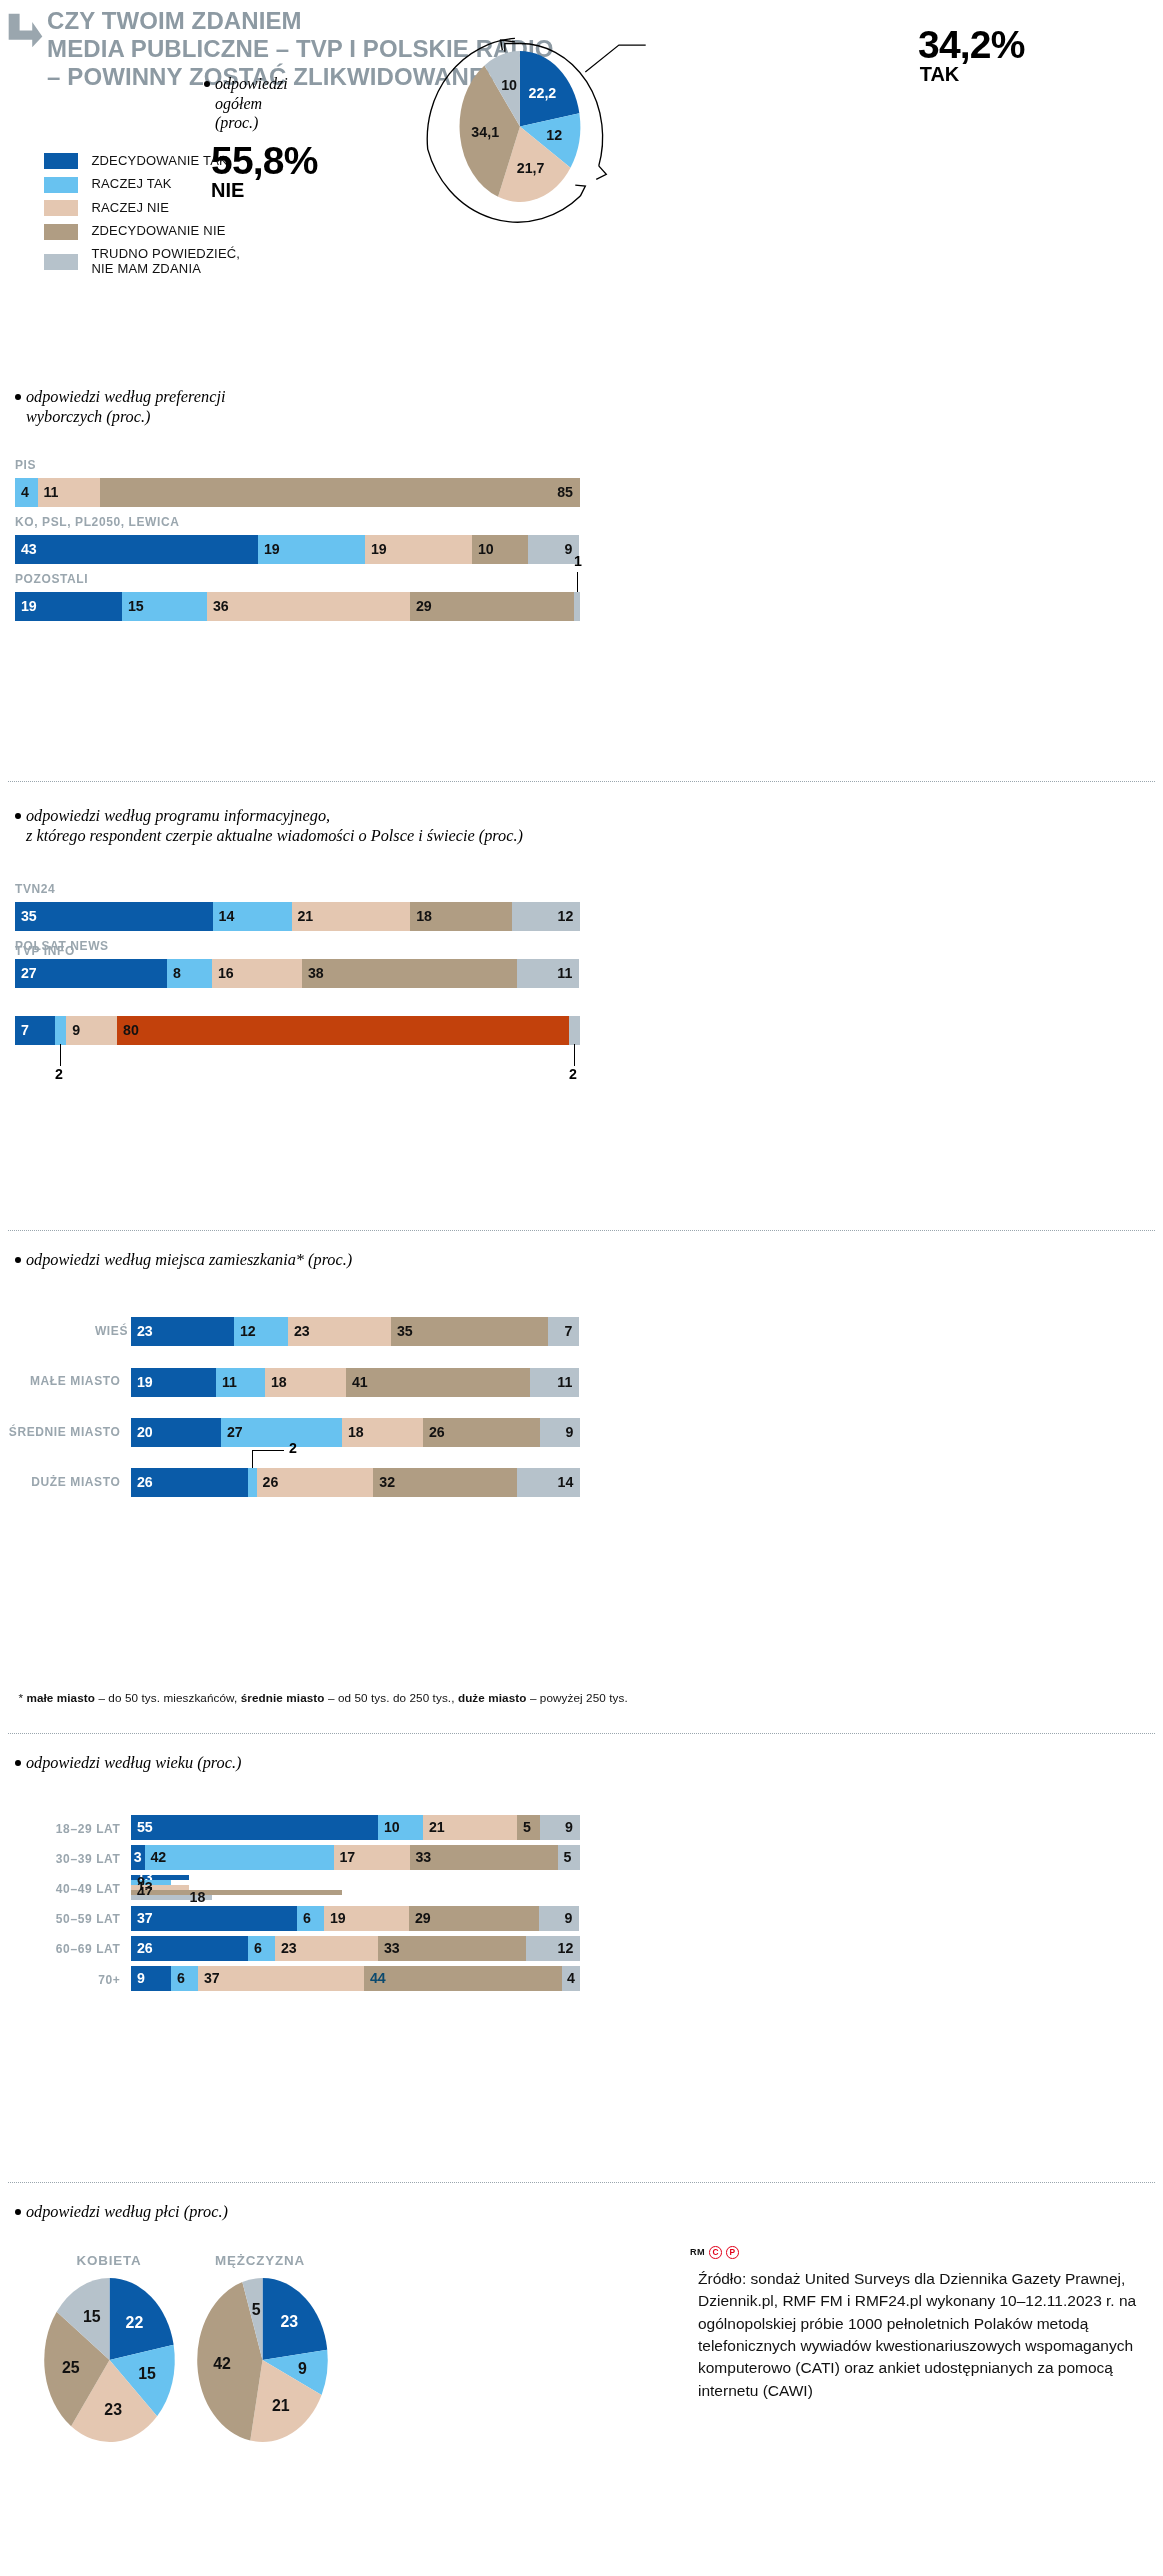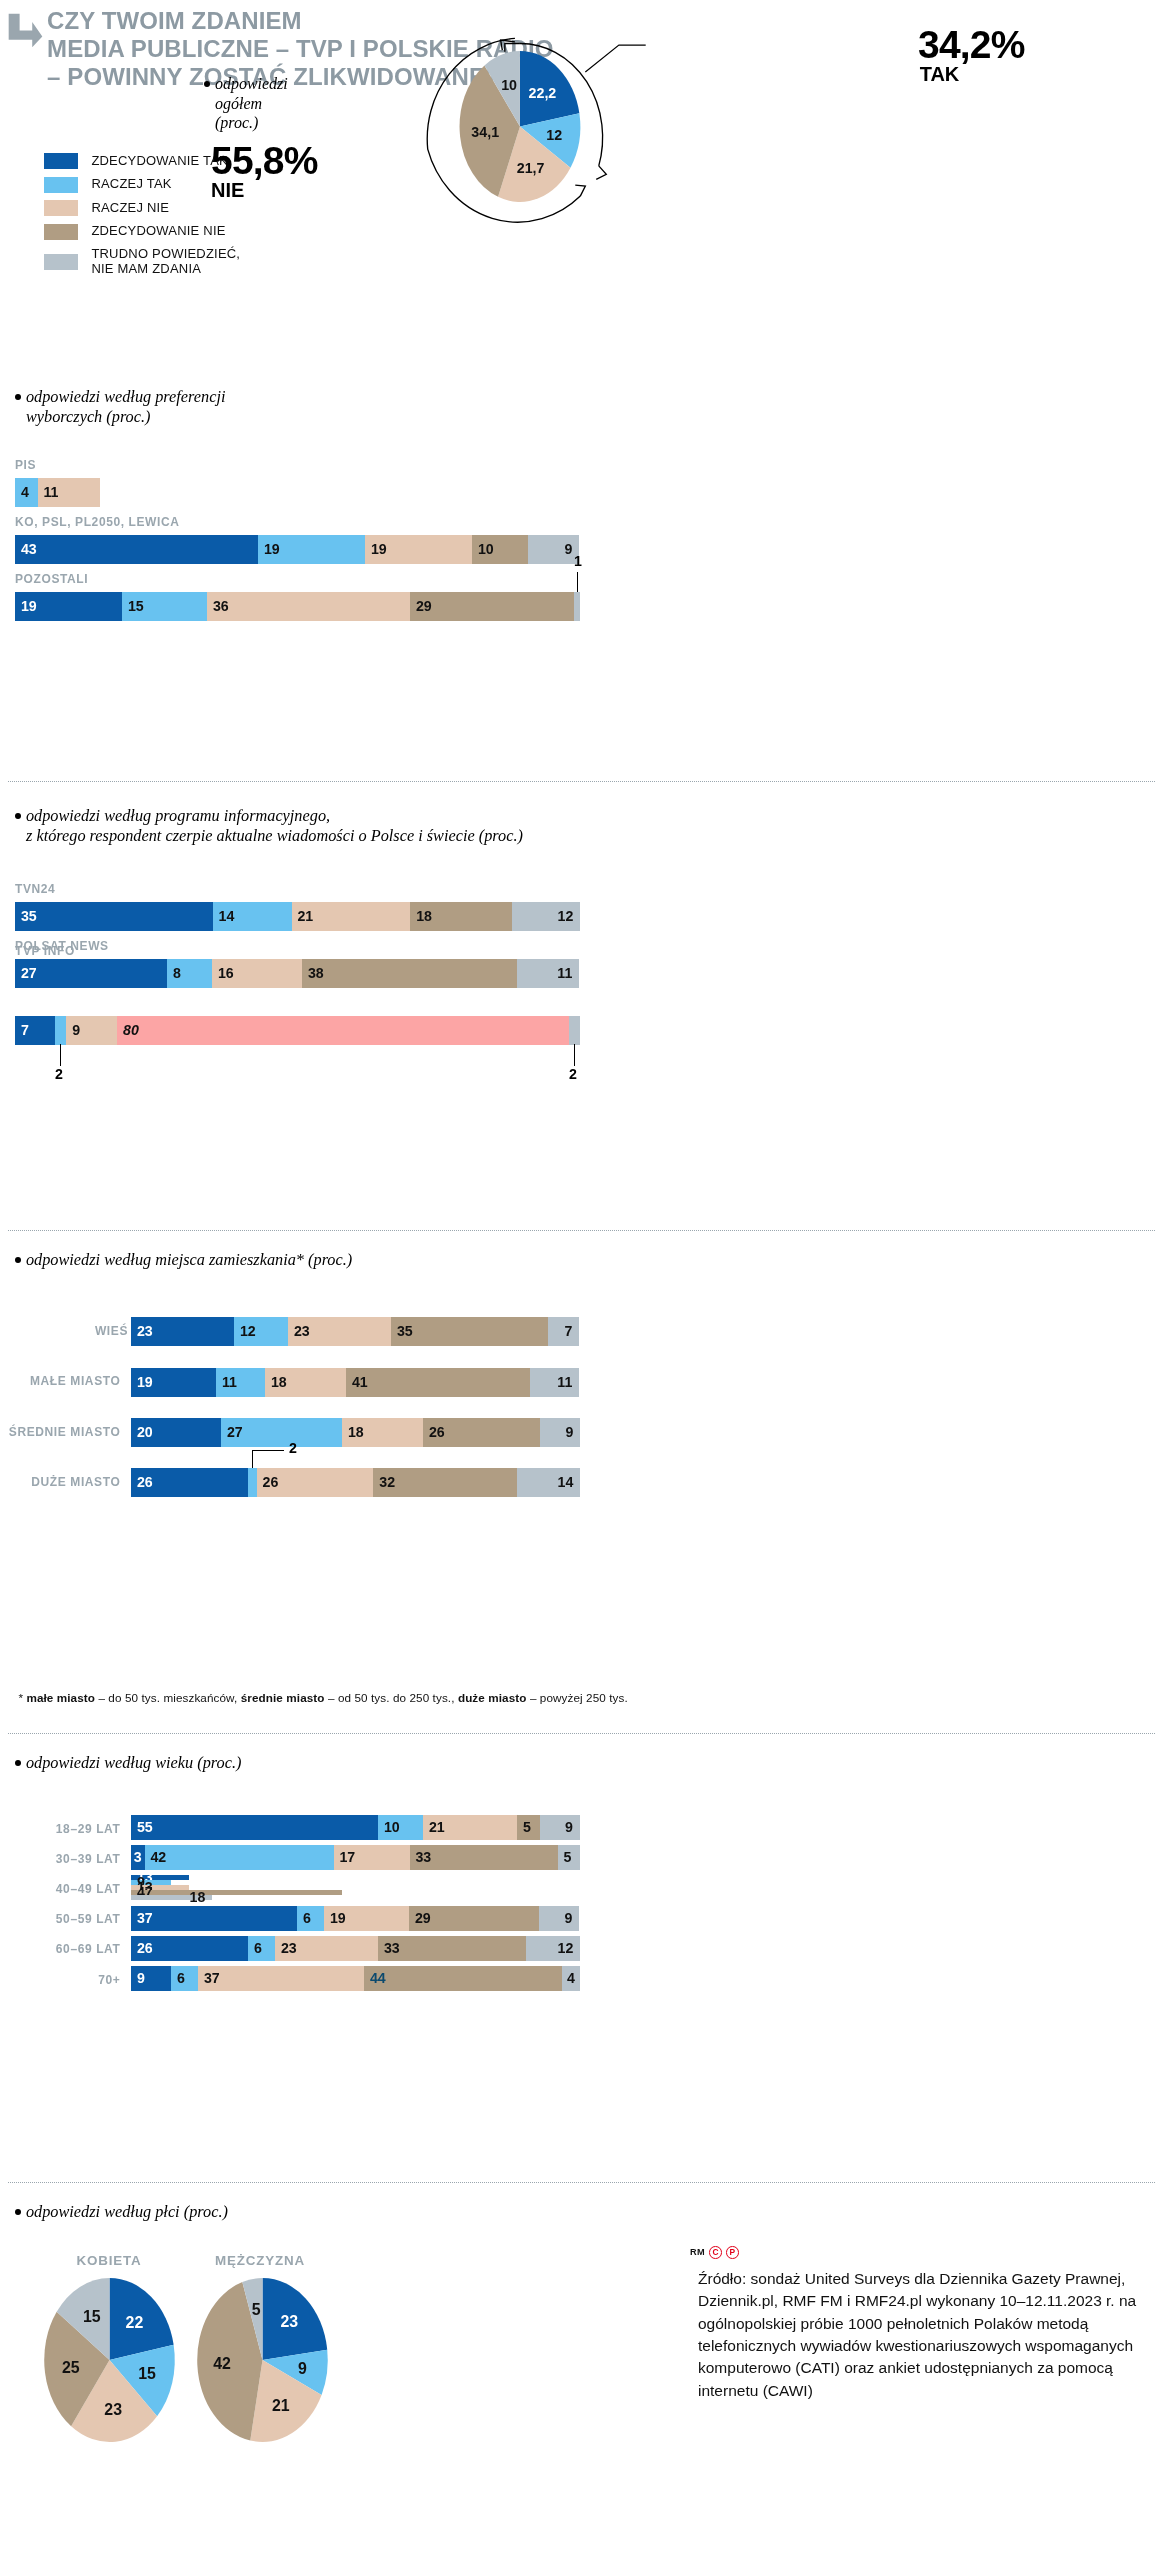--- a/index.html
+++ b/index.html
@@ -183,20 +183,23 @@
   <div class="sec-cap" style="left:15px;top:387px;"><span class="bullet-dot"></span><span id="cap-party">odpowiedzi według preferencji<div style="padding-left:11px">wyborczych (proc.)</div></span></div>
   <div id="sec-party">
       <div class="grp-label" style="top: 458px; left: 15px;">PIS</div>
       <div class="bar" style="left: 15px; top: 478px; width: 565px; height: 28.5px;">
         <div class="seg lbl-left" style="width: 22.6px; background: rgb(104, 194, 240);">
           <span style="color: rgb(17, 17, 17);">4</span>
         </div>
         <div class="seg lbl-left" style="width: 62px; background: rgb(228, 199, 177);">
           <span style="color: rgb(17, 17, 17);">11</span>
         </div>
+        <div class="seg lbl-right" style="width: 480px; background: rgb(176, 157, 131);">
+          <span style="color: rgb(17, 17, 17);">85</span>
+        </div>
       </div>
       <div class="grp-label" style="top: 515px; left: 15px;">KO, PSL, PL2050, LEWICA</div>
       <div class="bar" style="left: 15px; top: 535px; width: 565px; height: 28.5px;">
         <div class="seg lbl-left" style="width: 243px; background: rgb(10, 91, 168);">
           <span style="color: rgb(255, 255, 255);">43</span>
         </div>
         <div class="seg lbl-left" style="width: 107px; background: rgb(104, 194, 240);">
           <span style="color: rgb(17, 17, 17);">19</span>
         </div>
         <div class="seg lbl-left" style="width: 107px; background: rgb(228, 199, 177);">
@@ -273,21 +276,21 @@
       </div>
       <div class="grp-label" style="top: 944px; left: 15px;">TVP INFO</div>
       <div class="bar" style="left: 15px; top: 1016px; width: 565px; height: 28.5px;">
         <div class="seg lbl-left" style="width: 40px; background: rgb(10, 91, 168);">
           <span style="color: rgb(255, 255, 255);">7</span>
         </div>
         <div class="seg lbl-center" style="width: 11.3px; background: rgb(104, 194, 240);"></div>
         <div class="seg lbl-left" style="width: 51px; background: rgb(228, 199, 177);">
           <span style="color: rgb(17, 17, 17);">9</span>
         </div>
-        <div class="seg lbl-left" style="width: 452px; background: #fca5a5; font-style: italic;">
+        <div class="seg lbl-left" style="width: 452px; background: #c2410c;">
           <span style="color: rgb(17, 17, 17);">80</span>
         </div>
         <div class="seg lbl-center" style="width: 11.3px; background: rgb(182, 194, 203);"></div>
       </div>
       <div class="callout">
         <div class="lead" style="left:60px;top:1044px;width:1.3px;height:22px"></div>
         <div class="cnum" style="left:55px;top:1066px">2</div>
       </div>
       <div class="callout">
         <div class="lead" style="left:574px;top:1044px;width:1.3px;height:22px"></div>

